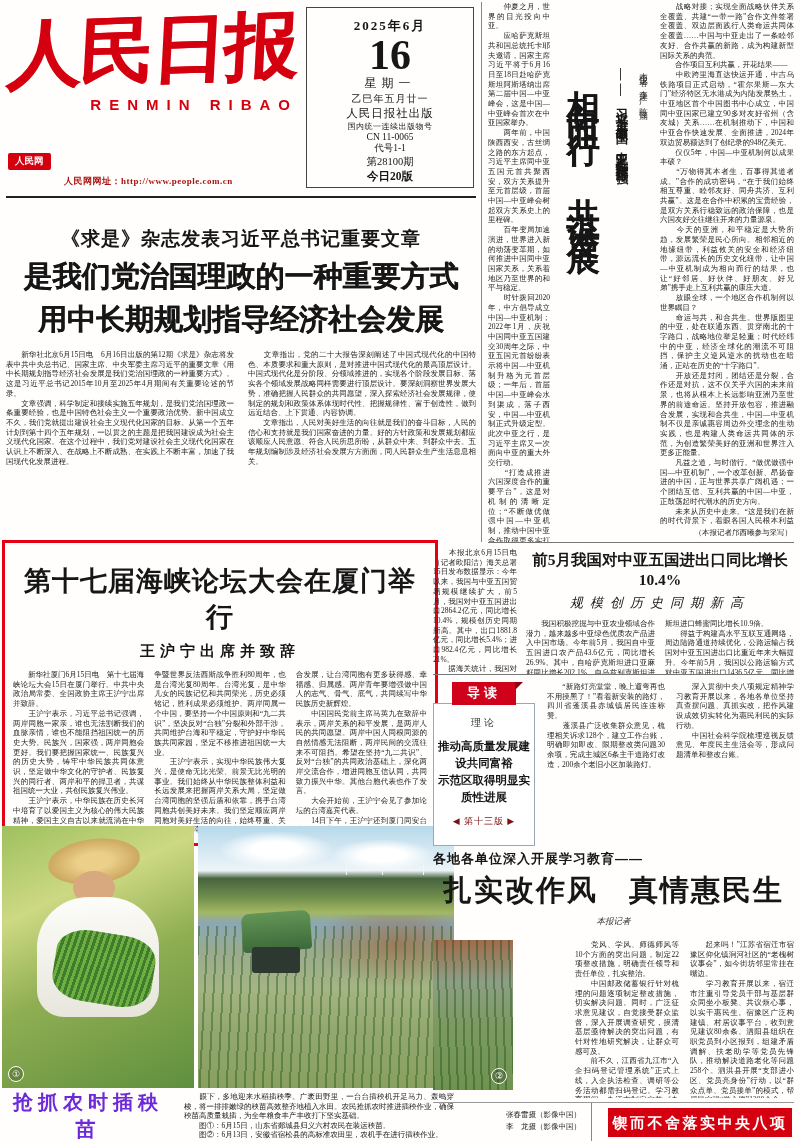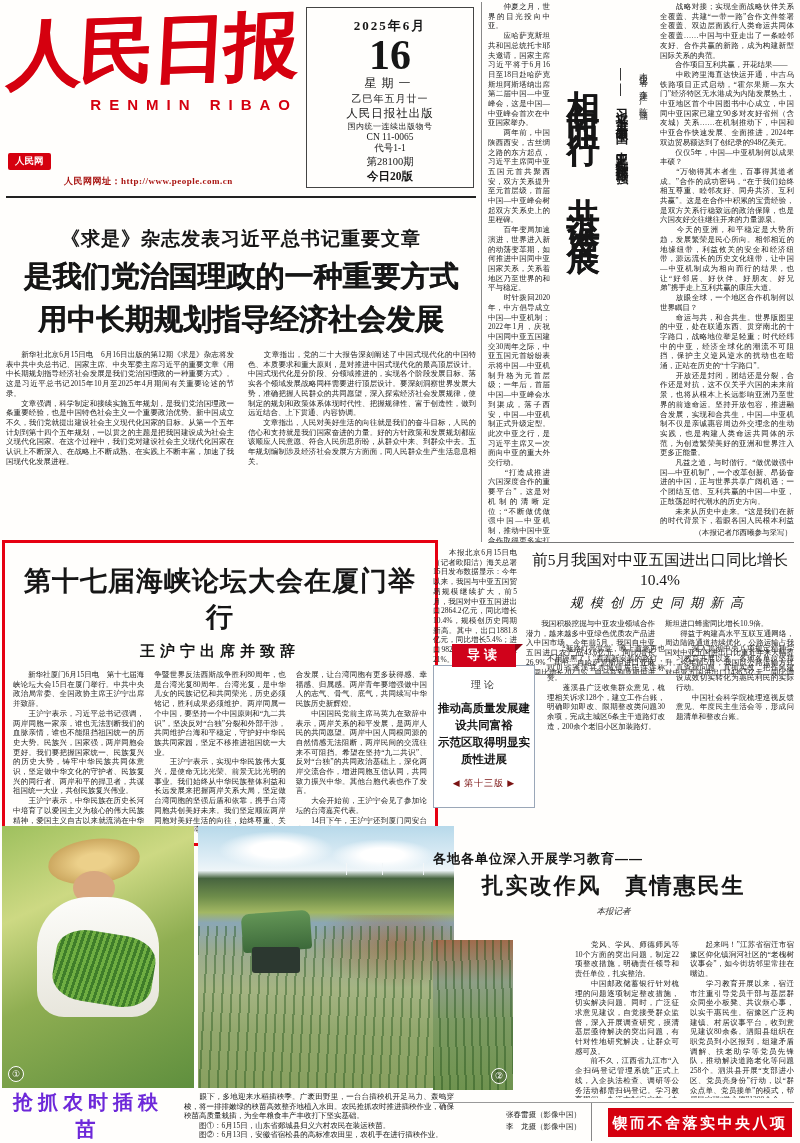--- a/index.html
+++ b/index.html
@@ -90,42 +90,42 @@
   .lh-sub{font-size:12.5px;font-weight:bold;letter-spacing:3px;padding-top:4px;}
   .lh-by{font-size:8.5px;color:#333;letter-spacing:2px;padding-top:2px;}
   .lead-c2{flex:1;display:flex;flex-direction:column;height:100%;}
   .lead-c2 .body-txt{flex:1;}
   .endnote{font-size:7.5px;text-align:right;padding:2px 2px 4px 0;color:#222;}
 
   
   .trade{left:433px;top:548px;width:361px;height:126px;border-bottom:1px solid #777;display:flex;gap:9px;}
   .trade-lead{width:84px;height:100%;}
   .trade-main{flex:1;display:flex;flex-direction:column;}
-  .t-h{text-align:center;font-size:15.5px;font-weight:normal;margin-top:2px;}
+  .t-h{text-align:center;font-size:15.5px;font-weight:bold;margin-top:2px;}
   .t-sub{text-align:center;font-size:13px;font-style:italic;letter-spacing:7px;margin-top:5px;}
   .t-body{margin-top:7px;flex:1;column-count:2;column-gap:10px;}
 
   
-  .daodu-row{left:433px;top:644px;width:361px;height:164px;display:flex;gap:12px;}
+  .daodu-row{left:433px;top:682px;width:361px;height:164px;display:flex;gap:12px;}
   .daodu{width:102px;display:flex;flex-direction:column;align-items:center;}
   .daodu-badge{background:#d0021b;color:#fff;font-size:13px;font-weight:bold;letter-spacing:4px;
                padding:2px 15px 3px;position:relative;z-index:2;}
   .daodu-badge:after{content:"";position:absolute;right:-7px;top:0;border:4px solid rgba(0,0,0,0);
                border-left-color:#8f0012;border-top-color:#8f0012;}
   .daodu-inner{margin-top:-2px;border:1px solid #9aa7b8;width:100%;flex:1;text-align:center;
                box-sizing:border-box;padding-top:12px;background:#fff;}
   .daodu-sec{font-size:10px;letter-spacing:3px;color:#333;}
   .daodu-title{margin-top:8px;font-size:11.5px;line-height:17px;font-weight:bold;}
   .daodu-page{margin-top:9px;font-size:9px;color:#7a1212;letter-spacing:1px;}
   .ws-intro{flex:1;column-count:2;column-gap:11px;height:100%;}
 
   
   .ws-head{left:433px;top:850px;width:361px;height:86px;}
   .ws-kicker{font-size:13px;font-weight:bold;letter-spacing:1px;}
-  .ws-h{margin-top:3px;text-align:center;font-size:22px;font-weight:bold;letter-spacing:2px;}
+  .ws-h{margin-top:3px;text-align:center;font-size:29px;font-weight:bold;letter-spacing:2px;}
   .ws-by{margin-top:5px;text-align:center;font-size:8.5px;font-style:italic;color:#333;}
   .ws-cont{left:433px;top:940px;width:361px;height:158px;display:flex;}
   .p3{width:80px;height:150px;background:linear-gradient(180deg,#a06b4c 0%,#8d9f86 28%,#7c9a62 55%,#6f934f 100%);}
   .p3 .rows{position:absolute;inset:0;
             background:repeating-linear-gradient(88deg,rgba(28,76,22,.40) 0 2px,rgba(255,255,255,0) 2px 8px);}
   .ws-spacer{width:62px;}
   .ws-cols{flex:1;display:flex;gap:11px;}
   .ws-cols > div{flex:1;height:100%;}
 
   

